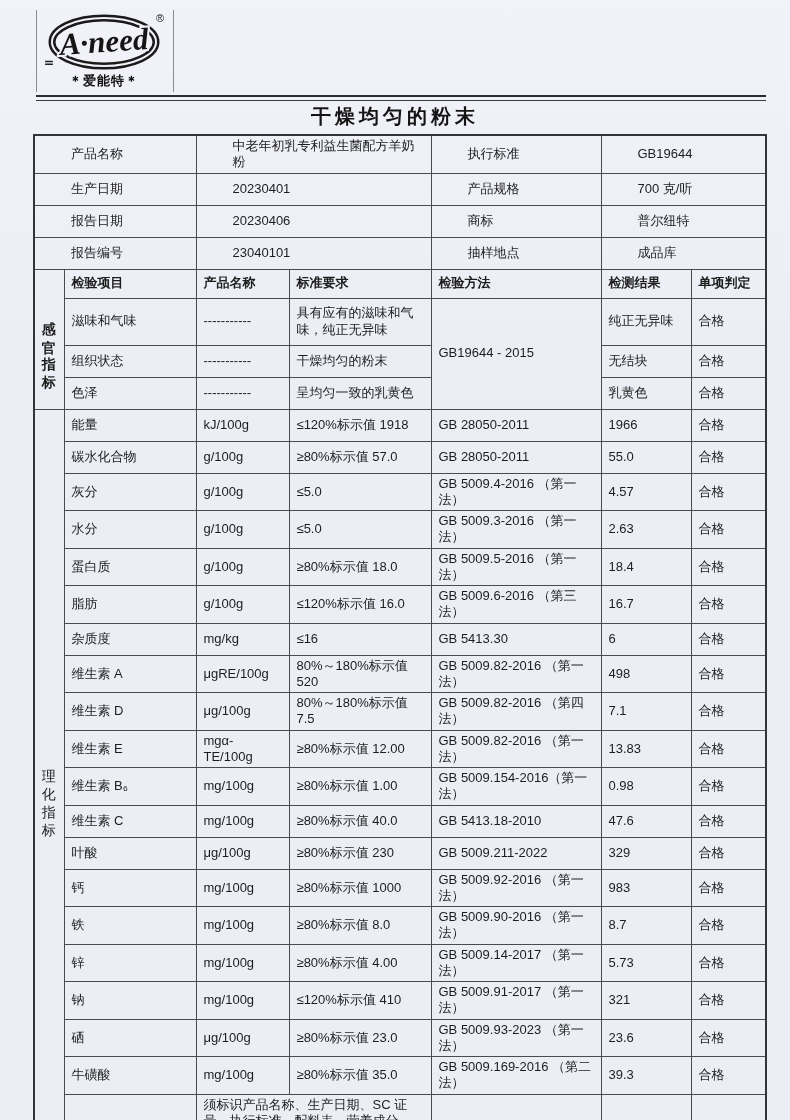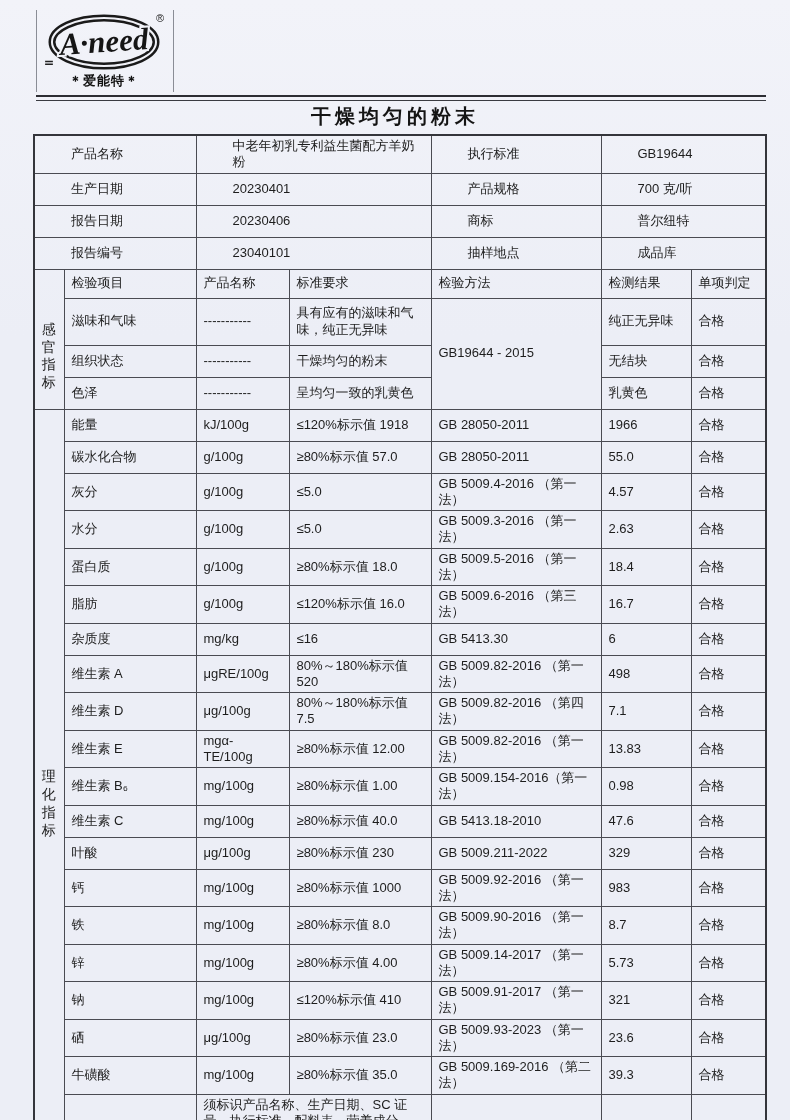--- a/index.html
+++ b/index.html
@@ -45,21 +45,21 @@
   td {
     border:1px solid #4a4b52;
     font-size:13px;
     line-height:1.25;
     padding:2px 7px;
     vertical-align:middle;
     color:#1d1d1d;
     overflow:hidden;
   }
   .r-info  td { height:27px;padding-left:36px; }
-  .r-head  td { height:24px; }
+  .r-head  td { height:24px;font-weight:bold; }
   .r-s1    td { height:42px; }
   .r-std   td { height:27px; }
   .r-label td { height:66px; }
   .t-c { text-align:left; }
   .t-l { text-align:left; }
   .vlabel { text-align:center; padding:0; }
   .vtext {
     display:inline-block;
     writing-mode:vertical-rl;
     text-orientation:upright;

